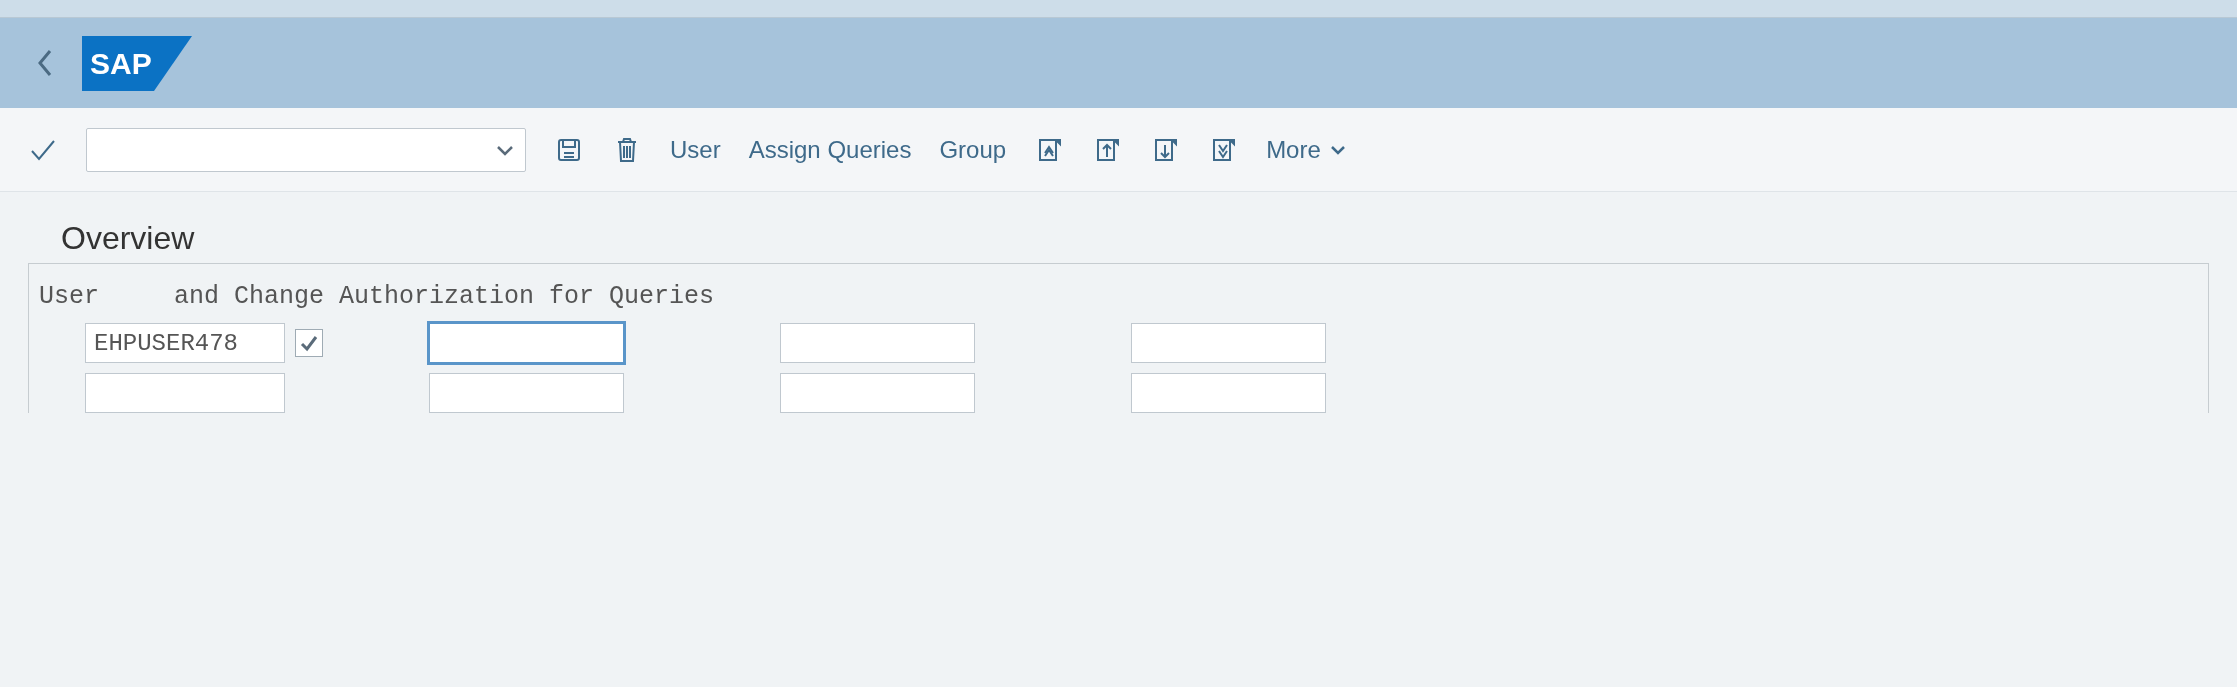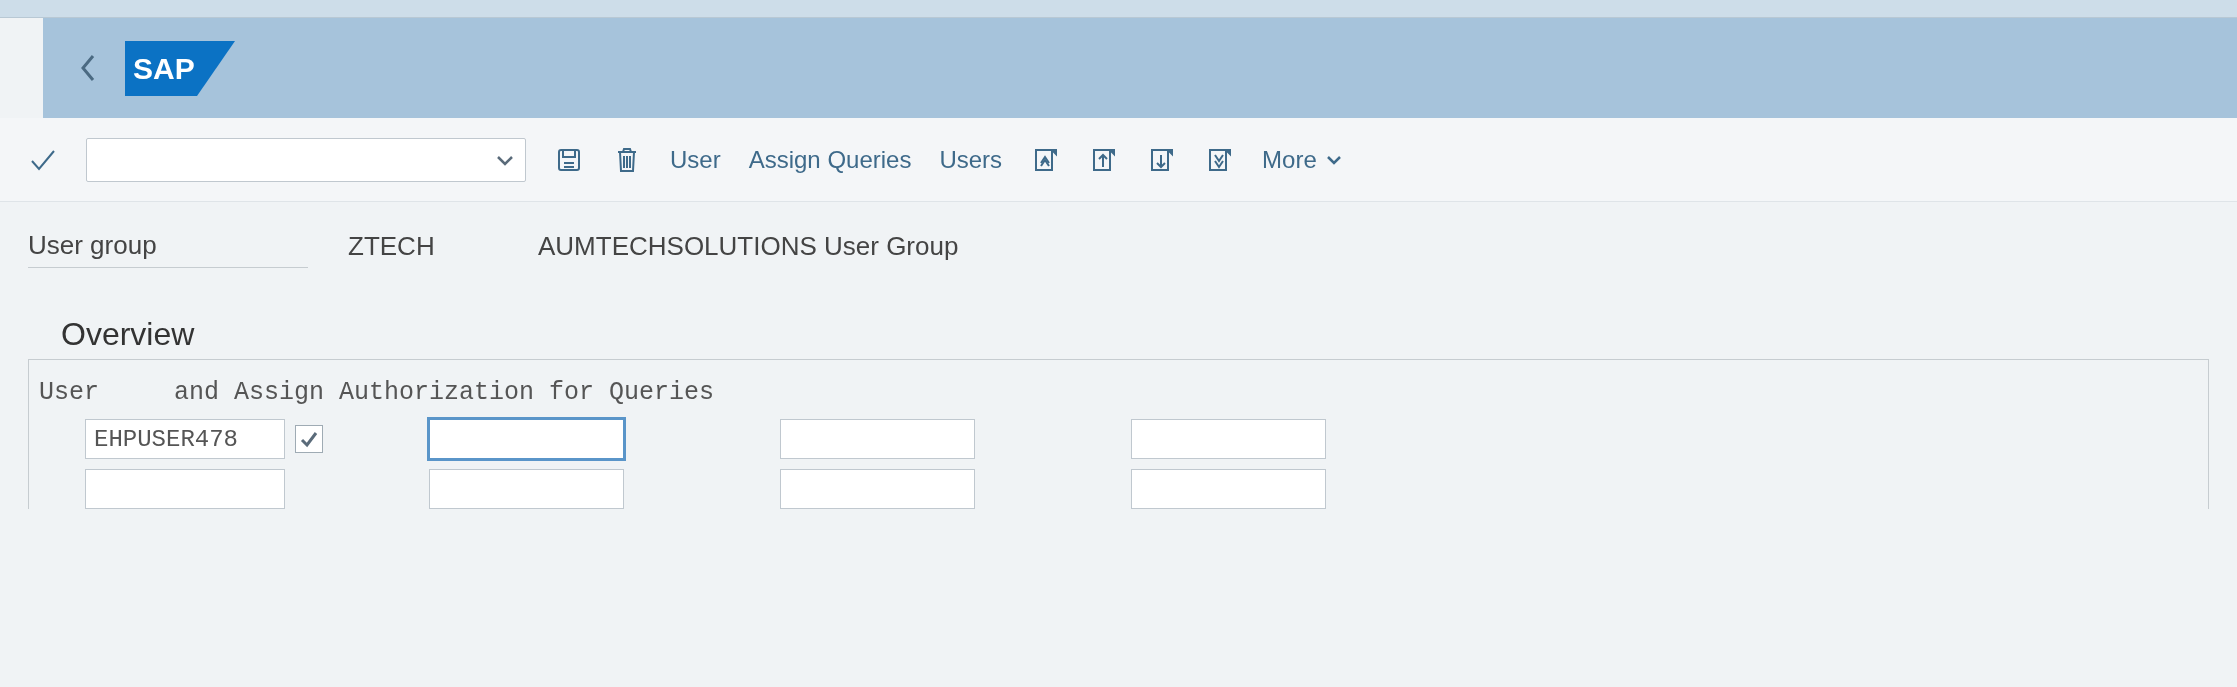--- a/index.html
+++ b/index.html
@@ -3,25 +3,24 @@
 <meta charset="utf-8">
 <style>
   * { box-sizing: border-box; margin: 0; padding: 0; }
   html, body { width: 100%; height: 100%; font-family: Arial, Helvetica, sans-serif; background: #f0f3f5; }
   body { font-size: 21px; color: #334; }
 
   .thin-top { height: 18px; background: #cddde9; border-bottom: 1px solid #b8c8d4; }
 
   .header-bar {
     background: #a6c3db;
-    height: 100px;
+    height: 90px;
     display: flex;
     align-items: center;
     padding: 0 28px;
-    margin-left: 43px;
   }
   .back-btn { width: 34px; height: 34px; display:flex; align-items:center; justify-content:center; color:#4b6a82; margin-right: 20px; cursor:pointer; }
   .back-btn svg { stroke:#4b6a82; stroke-width:3; fill:none; }
   .sap-logo { width: 110px; height: 55px; display:flex; align-items:center; }
   .sap-logo .shape { position:relative; width:110px; height:55px; }
   .sap-logo .poly { fill:#0b72c4; }
   .sap-logo .txt { fill:#fff; font-weight:bold; font-family:Arial; font-size:30px; }
   .header-title { margin-left:auto; font-size: 30px; color:#37495a; }
 
   .toolbar {
@@ -113,21 +112,21 @@
         <path d="M9 6 L10 3 L16 3 L17 6"></path>
       </svg>
   </div>
   <div class="tb-link">
       <span>User</span>
     </div>
   <div class="tb-link">
       <span>Assign Queries</span>
     </div>
   <div class="tb-link">
-      <span>Users</span>
+      <span>Group</span>
     </div>
 
   <div class="tb-icon">
     <svg width="26" height="26" viewBox="0 0 26 26">
         <rect x="4" y="3" width="16" height="20"></rect>
         <path d="M20 3 L24 7 L24 3 Z" fill="#3e6a8a"></path>
         <polyline points="9,16 13,10 17,16"></polyline>
         <polyline points="9,22 13,16 17,22" transform="translate(0,-3)"></polyline>
       </svg>
   </div>
@@ -158,29 +157,24 @@
 
   <div class="tb-link">
     <span>More</span>
     <svg width="18" height="12" viewBox="0 0 18 12">
         <polyline points="3,3 9,9 15,3" stroke="#3e6a8a" stroke-width="2.5" fill="none"></polyline>
       </svg>
   </div>
 </div>
 
 <div class="content">
-  <div class="ug-row">
-    <div class="ug-label">User group</div>
-    <div class="ug-val">ZTECH</div>
-    <div class="ug-desc">AUMTECHSOLUTIONS User Group</div>
-  </div>
 
   <div class="overview-label">Overview</div>
   <div class="overview-box">
-    <div class="grid-header" style="white-space:pre;">User     and Assign Authorization for Queries</div>
+    <div class="grid-header" style="white-space:pre;">User     and Change Authorization for Queries</div>
 
     <div class="grid-row">
       <div class="col" style="margin-left:46px;">
         <input class="txtcell w-user" value="EHPUSER478" style="">
         <div class="w-chk">
           <svg width="20" height="20" viewBox="0 0 20 20">
               <polyline points="3,11 8,16 17,4"></polyline>
             </svg>
         </div>
       </div>

